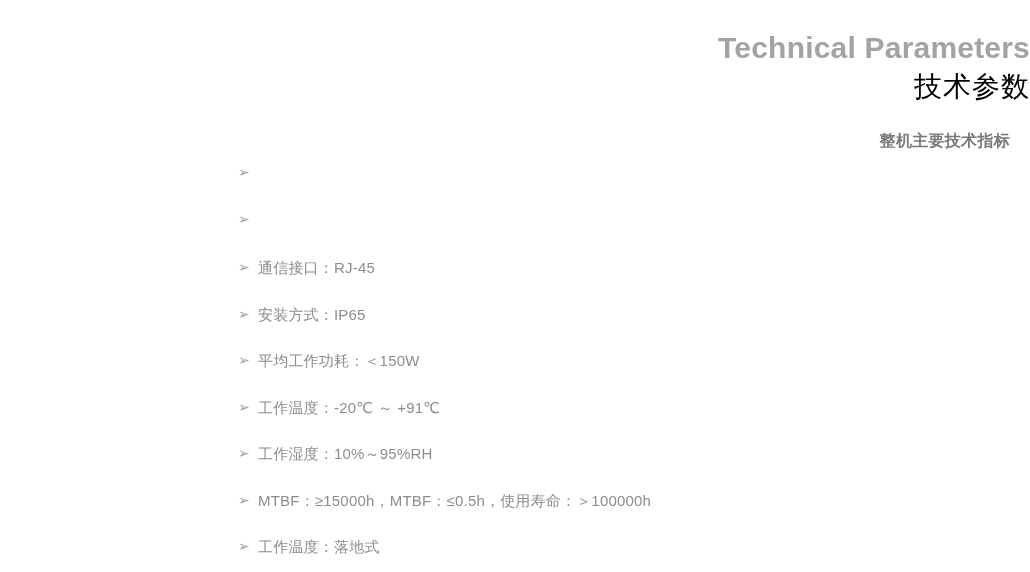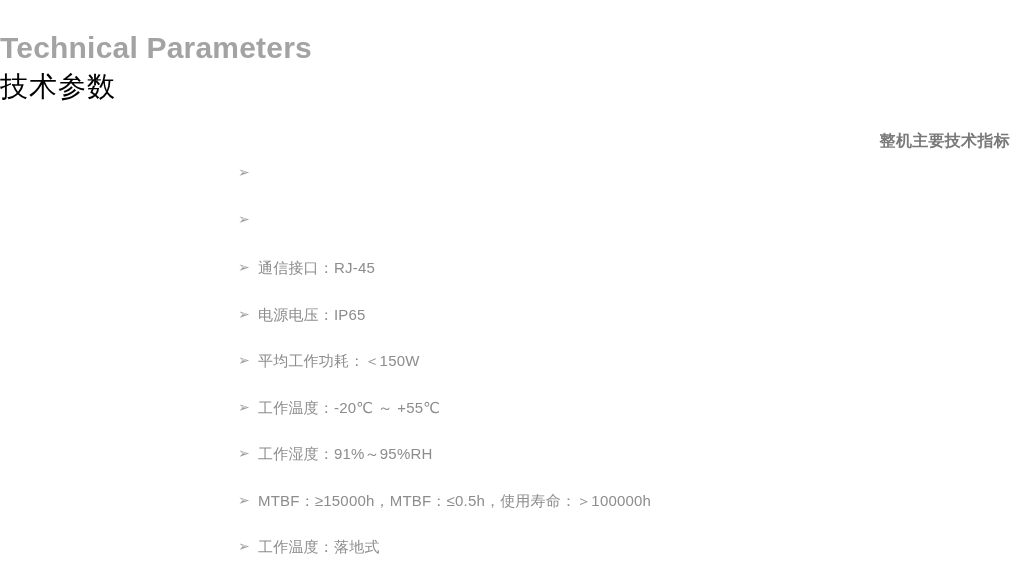--- a/index.html
+++ b/index.html
@@ -21,21 +21,21 @@
     inset: 0;
     background: #ffffff;
   }
 
   
   .title-block {
     position: absolute;
     left: 0;
     right: 0;
     top: 28px;
-    text-align: left;
+    text-align: right;
   }
   .title-en {
     font-size: 30px;
     font-weight: bold;
     color: #a3a3a3;
     letter-spacing: 0.2px;
     line-height: 40px;
     margin: 0;
   }
   .title-cn {
@@ -111,33 +111,33 @@
         </li>
         <li class="spec-item">
           <span class="spec-marker">➢</span>
         </li>
         <li class="spec-item">
           <span class="spec-marker">➢</span>
           <span class="spec-text">通信接口：RJ-45</span>
         </li>
         <li class="spec-item">
           <span class="spec-marker">➢</span>
-          <span class="spec-text">电源电压：IP65</span>
+          <span class="spec-text">安装方式：IP65</span>
         </li>
         <li class="spec-item">
           <span class="spec-marker">➢</span>
           <span class="spec-text">平均工作功耗：＜150W</span>
         </li>
         <li class="spec-item">
           <span class="spec-marker">➢</span>
-          <span class="spec-text">工作温度：-20℃ ～ +55℃</span>
+          <span class="spec-text">工作温度：-20℃ ～ +91℃</span>
         </li>
         <li class="spec-item">
           <span class="spec-marker">➢</span>
-          <span class="spec-text">工作湿度：91%～95%RH</span>
+          <span class="spec-text">工作湿度：10%～95%RH</span>
         </li>
         <li class="spec-item">
           <span class="spec-marker">➢</span>
           <span class="spec-text">MTBF：≥15000h，MTBF：≤0.5h，使用寿命：＞100000h</span>
         </li>
         <li class="spec-item">
           <span class="spec-marker">➢</span>
           <span class="spec-text">工作温度：落地式</span>
         </li>
       </ul>

